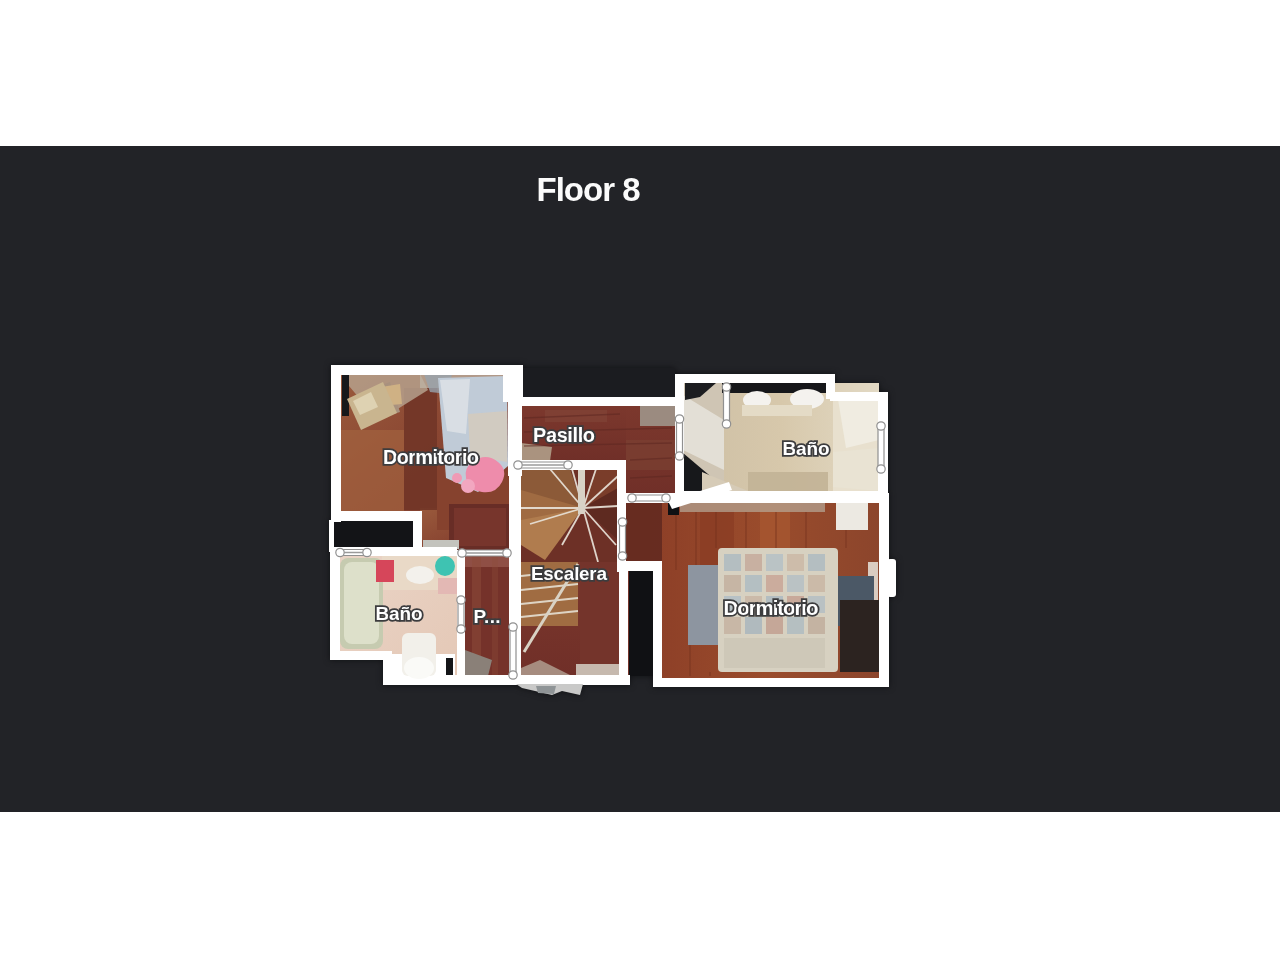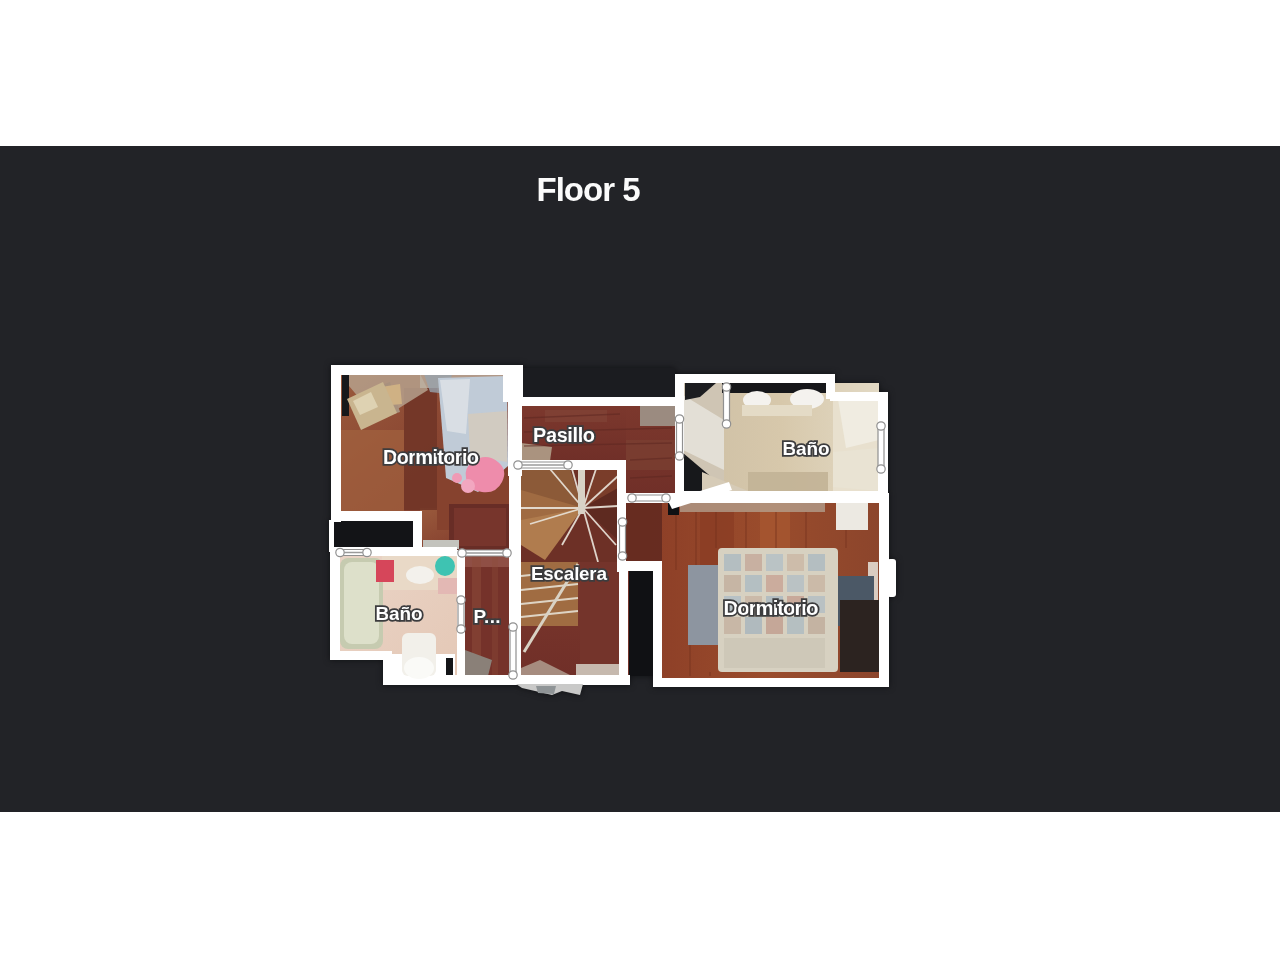--- a/index.html
+++ b/index.html
@@ -8,21 +8,21 @@
   #dark{position:absolute;left:0;top:146px;width:1280px;height:666px;background:#222327;}
   #title{position:absolute;left:0;top:173px;width:1176px;text-align:center;line-height:1;
          color:#fbfbfb;font-size:33px;font-weight:bold;letter-spacing:-1px;}
 </style>
 </head>
 <body>
 <div id="stage">
 
   <div id="dark"></div>
 
-  <div id="title">Floor 5</div>
+  <div id="title">Floor 8</div>
 
   <svg id="plan" style="position:absolute;left:320px;top:360px;filter:drop-shadow(0 0 3px rgba(12,13,15,0.85))" width="590" height="345" viewBox="320 360 590 345">
     <defs>
       <linearGradient id="wood1" x1="0" y1="0" x2="1" y2="1">
         <stop offset="0" stop-color="#9a5a3c"></stop>
           <stop offset="0.5" stop-color="#8a4632"></stop>
         <stop offset="1" stop-color="#7c3a2b"></stop>
       </linearGradient>
       <linearGradient id="wood2" x1="0" y1="0" x2="0" y2="1">
         <stop offset="0" stop-color="#7c382d"></stop>

